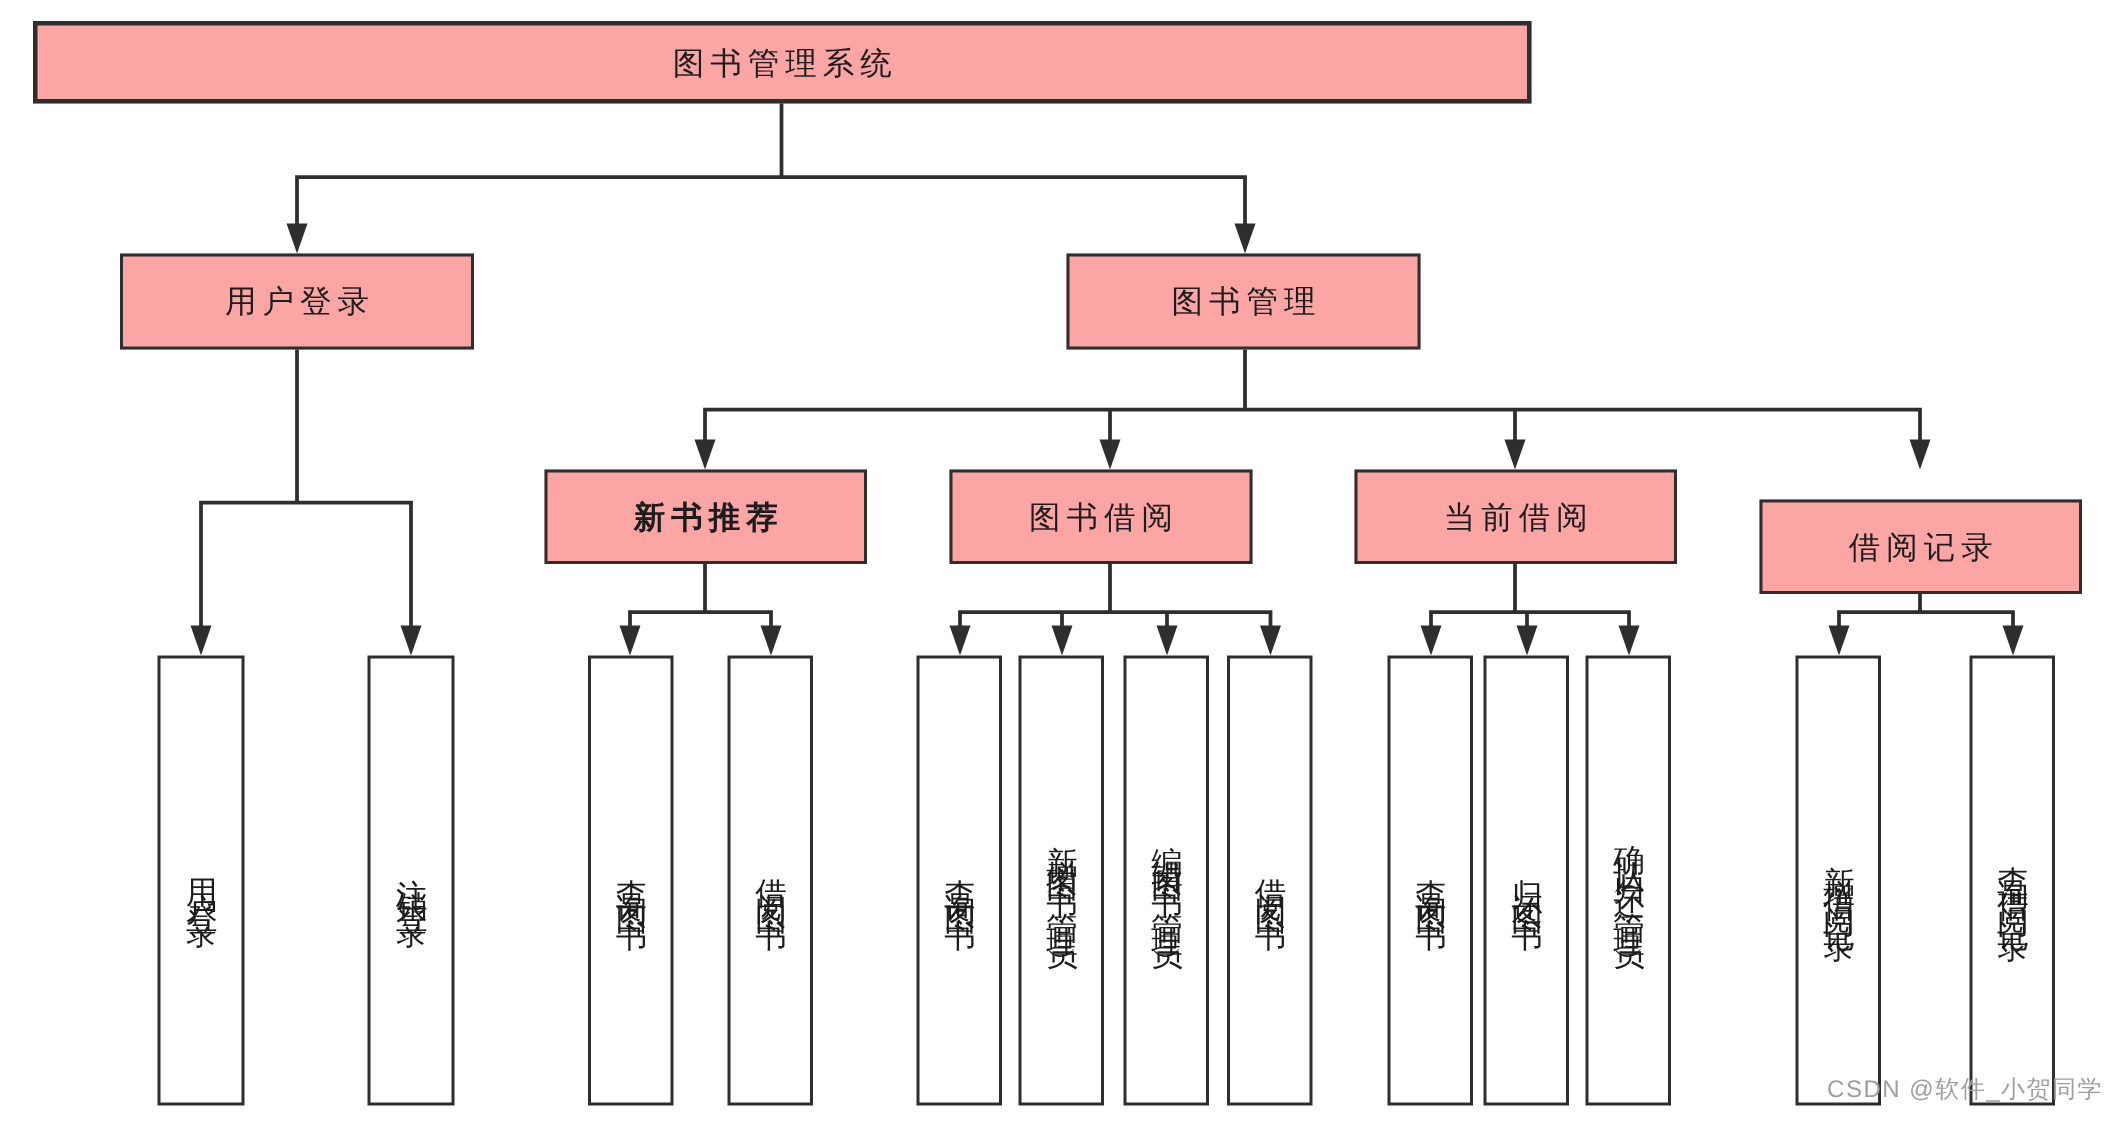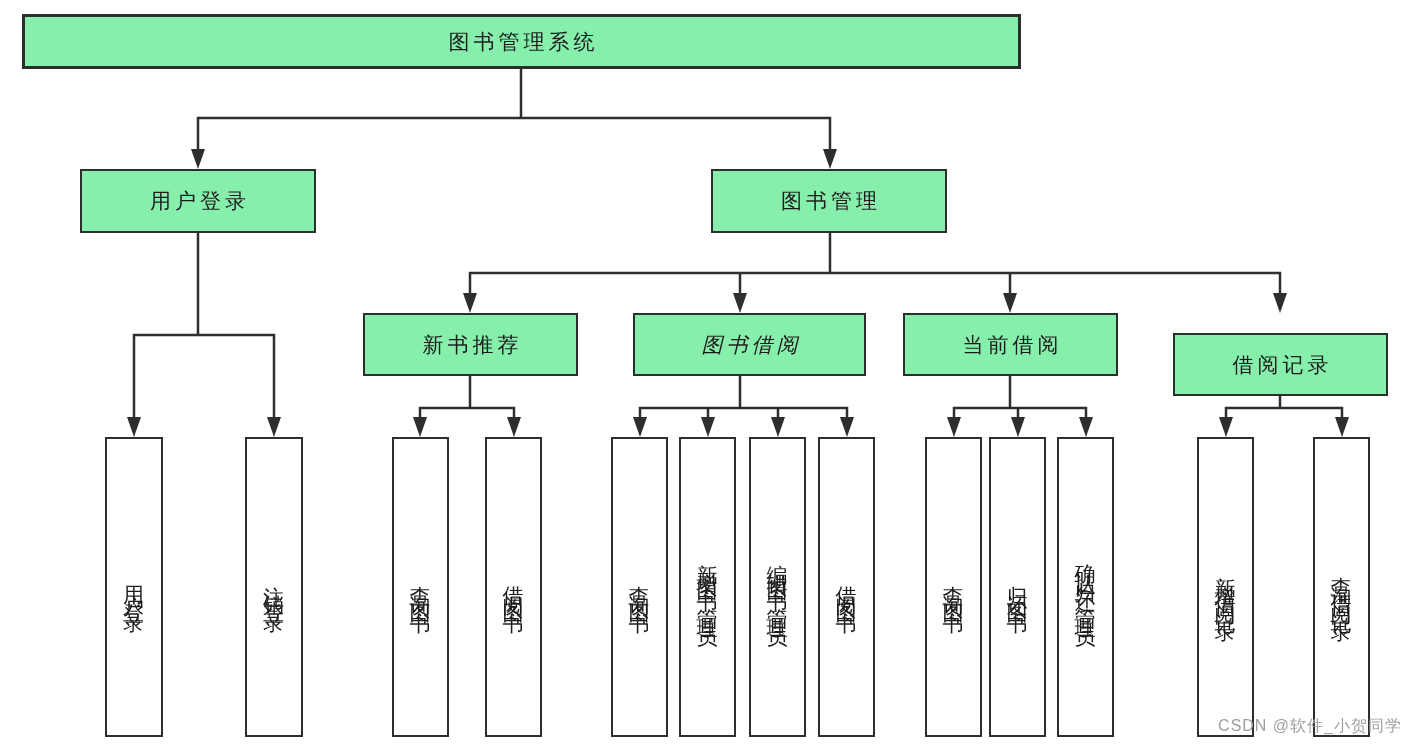--- a/index.html
+++ b/index.html
@@ -29,21 +29,21 @@
   .connectors path, .connectors line {
     stroke: var(--line);
     stroke-width: 2.5;
     fill: none;
     stroke-linecap: square;
   }
   .connectors polygon { fill: var(--line); stroke: none; }
   .node {
     position: absolute;
     border: 2.5px solid var(--line);
-    background: #86efac;
+    background: #fca5a5;
     display: flex;
     align-items: center;
     justify-content: center;
     font-size: 21px;
     letter-spacing: 4px;
     text-indent: 4px;
     color: var(--text);
     white-space: nowrap;
   }
   .node.root { border-width: 3px; }
@@ -125,22 +125,22 @@
       <polygon points="1219,417 1233,417 1226,437"></polygon>
       <polygon points="1335,417 1349,417 1342,437"></polygon>
     </g>
   </svg>
 
   <div class="node root" style="left:22px; top:14px; width:999px; height:55px;">图书管理系统</div>
 
   <div class="node" style="left:80px; top:169px; width:236px; height:64px;">用户登录</div>
   <div class="node" style="left:711px; top:169px; width:236px; height:64px;">图书管理</div>
 
-  <div class="node" style="left:363px; top:313px; width:215px; height:63px;">新书推荐</div>
-  <div class="node" style="left:633px; top:313px; width:233px; height:63px;font-style:italic;">图书借阅</div>
+  <div class="node" style="left:363px; top:313px; width:215px; height:63px;font-weight:bold;">新书推荐</div>
+  <div class="node" style="left:633px; top:313px; width:202px; height:63px;">图书借阅</div>
   <div class="node" style="left:903px; top:313px; width:215px; height:63px;">当前借阅</div>
   <div class="node" style="left:1173px; top:313px; width:215px; height:63px;margin-top:20px;">借阅记录</div>
 
   <div class="node-v" style="left:105px; top:437px; width:58px; height:300px;">用户登录</div>
   <div class="node-v" style="left:245px; top:437px; width:58px; height:300px;">注销登录</div>
 
   <div class="node-v" style="left:392px; top:437px; width:57px; height:300px;">查询图书</div>
   <div class="node-v" style="left:485px; top:437px; width:57px; height:300px;">借阅图书</div>
 
   <div class="node-v" style="left:611px; top:437px; width:57px; height:300px;">查询图书</div>

